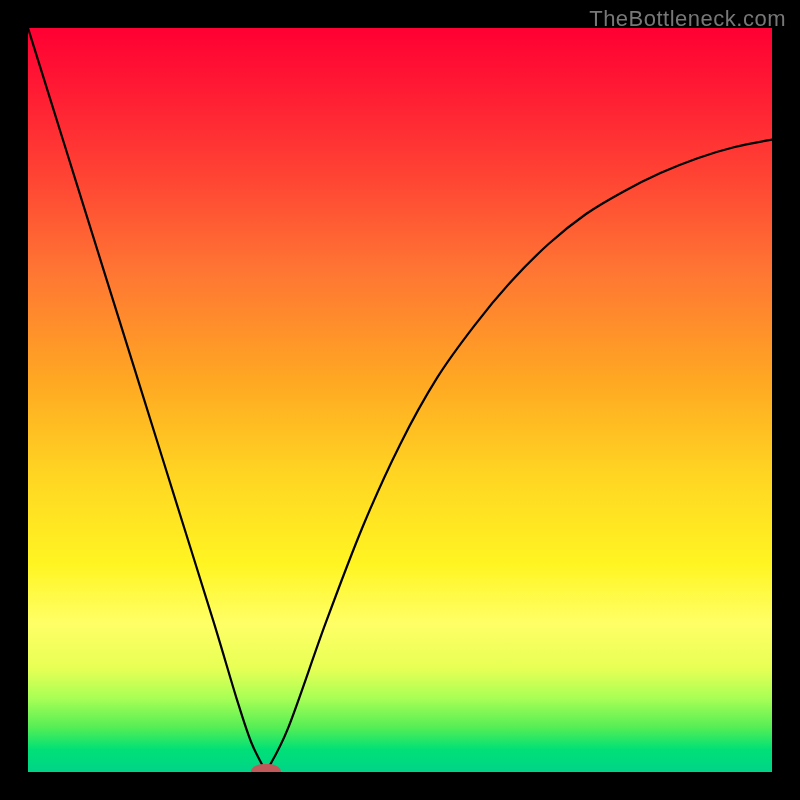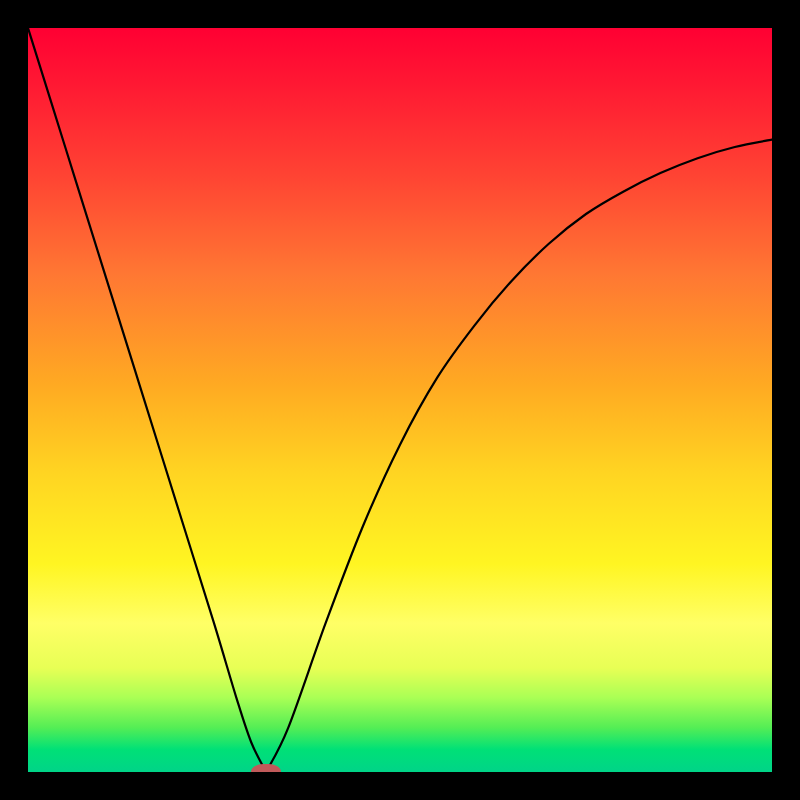--- a/index.html
+++ b/index.html
@@ -66,19 +66,20 @@
     position: absolute;
     background: #c05a5a;
     border-radius: 50% / 60%;
     z-index: 30;
   }
 </style>
 </head>
 <body>
 
 <div class="frame">
+  <div class="watermark">TheBottleneck.com</div>
   <div class="plot">
     <svg class="curve" viewBox="0 0 744 744" preserveAspectRatio="none">
       <path id="curve-path" d="M 0 0 C 6.2 19.840000000000014, 24.800000000000004 79.36000000000007, 37.2 119.04000000000008 C 49.6 158.72000000000008, 62.00000000000001 198.4, 74.4 238.07999999999998 C 86.80000000000001 277.76, 99.19999999999999 317.44, 111.6 357.12 C 124 396.8, 136.4 436.48, 148.8 476.16 C 161.20000000000002 515.84, 176.07999999999998 562.96, 186 595.2 C 195.92000000000002 627.44, 202.12000000000003 649.76, 208.32000000000002 669.6 C 214.52 689.44, 218.23999999999998 701.84, 223.2 714.24 C 228.16 726.64, 235.60000000000002 739.04, 238.08 744 M 238.08 744 C 241.8 736.56, 250.47999999999996 724.16, 260.4 699.36 C 270.32 674.5600000000001, 285.20000000000005 628.6800000000001, 297.6 595.2 C 310 561.72, 322.40000000000003 528.24, 334.8 498.48 C 347.2 468.72, 359.6 441.44, 372 416.64 C 384.4 391.84, 396.80000000000007 369.52, 409.20000000000005 349.68 C 421.6 329.84000000000003, 434 313.72, 446.4 297.6 C 458.79999999999995 281.48, 471.20000000000005 266.59999999999997, 483.6 252.95999999999998 C 496 239.31999999999996, 508.4 226.92, 520.8 215.76 C 533.1999999999999 204.6, 545.6 194.68, 558 186 C 570.4 177.32, 582.8000000000001 170.49999999999997, 595.2 163.67999999999995 C 607.6 156.85999999999993, 620 150.6599999999999, 632.4 145.07999999999993 C 644.8 139.49999999999994, 657.2 134.54000000000002, 669.6 130.20000000000005 C 682 125.86000000000007, 694.4 122.14000000000009, 706.8 119.04000000000008 C 719.1999999999999 115.94000000000007, 737.8 112.84000000000003, 744 111.60000000000002" fill="none" stroke="#000000" stroke-width="2.2" stroke-linecap="round" stroke-linejoin="round"></path>
     </svg>
     <div id="min-marker" class="min-marker" style="left: 223.08px; top: 736px; width: 30px; height: 16px; background: rgb(192, 90, 90);"></div>
   </div>
 </div>
 
 </body></html>

